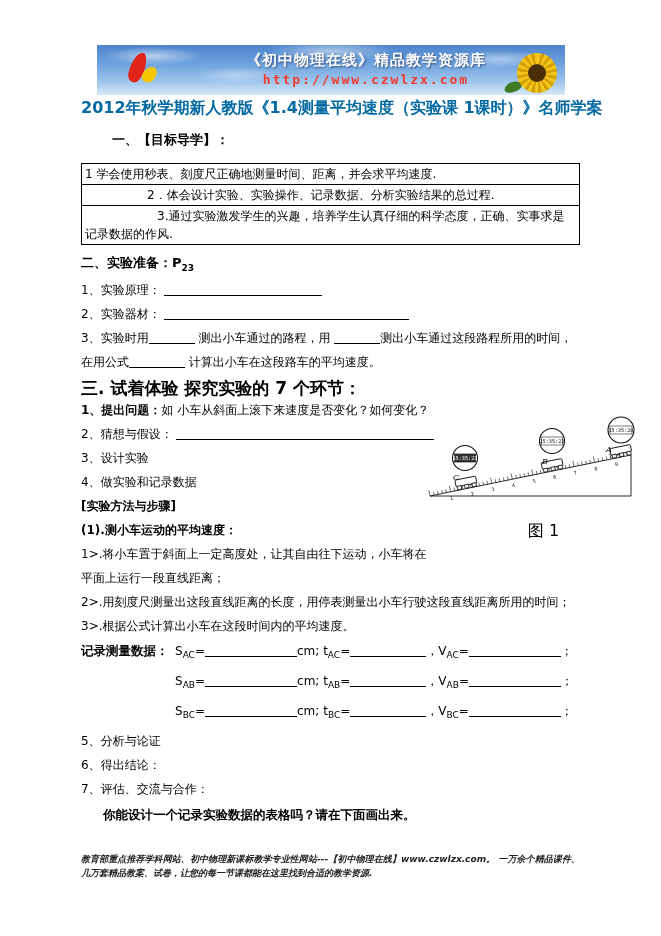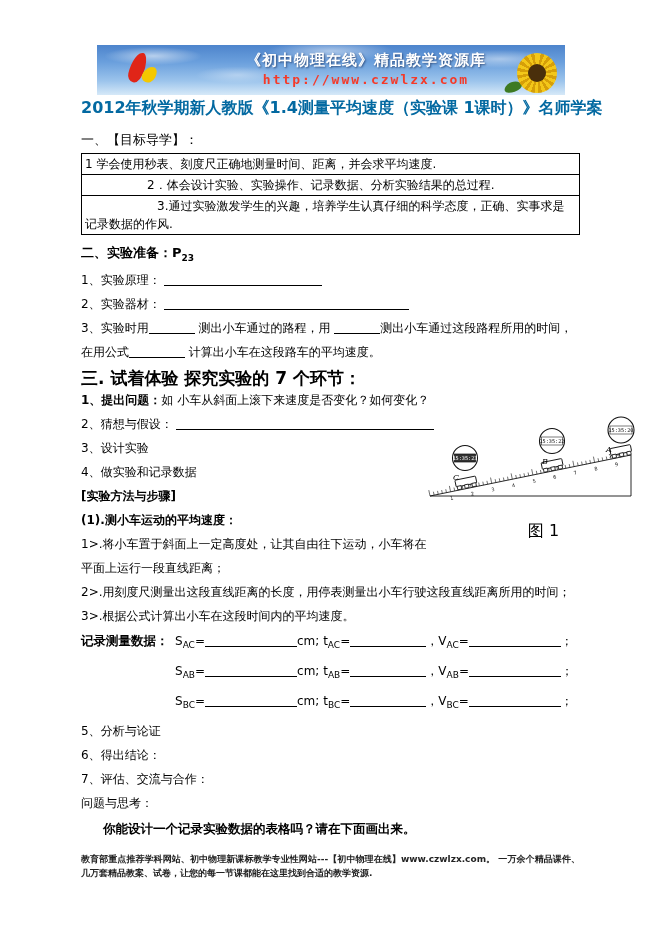--- a/index.html
+++ b/index.html
@@ -40,28 +40,28 @@
   .sunflower{position:absolute;right:8px;top:8px;width:40px;height:40px;}
   .petals{position:absolute;inset:0;border-radius:50%;
     background:repeating-conic-gradient(#f3c719 0deg 11deg,#d69f08 11deg 22deg);}
   .sf-center{position:absolute;inset:11px;border-radius:50%;background:#4a2f0b;}
   .sf-leaf{position:absolute;left:-13px;bottom:1px;width:18px;height:10px;background:#3d7a22;
     border-radius:50%/60% 60% 40% 40%;transform:rotate(-20deg);}
 
   
   .page-title{margin-top:3px;font-weight:bold;font-size:16px;color:#0369a1;
     white-space:nowrap;line-height:20px;}
-  .h1{font-weight:normal;font-size:13px;margin-top:12px;line-height:20px;}
+  .h1{font-weight:bold;font-size:13px;margin-top:12px;line-height:20px;margin-left:31px;}
   .h2{font-weight:bold;font-size:13px;margin-top:8px;line-height:20px;}
   .h3{font-weight:bold;font-size:17px;margin-top:4px;line-height:20px;}
   .line{line-height:24px;}
   .b{font-weight:bold;}
   sub{font-size:9px;}
 
-  .goals-table{width:499px;border-collapse:collapse;margin-top:3px;}
+  .goals-table{width:499px;border-collapse:collapse;margin-top:13px;}
   .goals-table td{border:1px solid #000;font-size:12px;padding:1px 3px;line-height:18px;}
   .goal-indent-1{text-indent:62px;}
   .goal-indent-2{text-indent:72px;}
 
   .blank{display:inline-block;border-bottom:1px solid #000;height:12px;vertical-align:-2px;}
   .w46{width:46px}.w56{width:56px}.w158{width:158px}.w245{width:245px}.w258{width:258px}
   .w92{width:92px}.w76{width:76px}
 
   
   .m-row{line-height:26px;white-space:nowrap;}
@@ -69,21 +69,21 @@
   .m-label{display:inline-block;width:94px;font-weight:bold;font-size:12.5px;}
 
   
   .figure{position:absolute;left:344px;top:360px;width:237px;text-align:center;}
   .fig-caption{font-size:16px;margin-top:1px;}
 
   .q-bold{font-weight:bold;font-size:12.5px;text-indent:22px;line-height:23px;margin-top:2px;}
 
   .footer{
     position:absolute;left:81px;top:852px;width:499px;
-    font-size:9px;font-weight:bold;line-height:14px;color:#222;text-align:justify;
+    font-size:9px;font-weight:bold;line-height:14px;color:#222;text-align:justify;font-style:italic;
   }
 </style>
 </head>
 <body>
 
 <div class="page">
 
   <div class="banner">
     <div class="clouds"></div>
     <div class="logo">
@@ -153,21 +153,20 @@
   <div class="m-row">
     <span class="m-spacer"></span><span>S</span><sub>AB</sub><span>=</span><span class="blank w92"></span><span>cm; </span><span>t</span><sub>AB</sub><span>=</span><span class="blank w76"></span><span>，V</span><sub>AB</sub><span>=</span><span class="blank w92"></span><span>；</span>
   </div>
   <div class="m-row">
     <span class="m-spacer"></span><span>S</span><sub>BC</sub><span>=</span><span class="blank w92"></span><span>cm; </span><span>t</span><sub>BC</sub><span>=</span><span class="blank w76"></span><span>，V</span><sub>BC</sub><span>=</span><span class="blank w92"></span><span>；</span>
   </div>
 
   <div class="line">5、分析与论证</div>
   <div class="line">6、得出结论：</div>
   <div class="line">7、评估、交流与合作：</div>
-  <div class="line">问题与思考：</div>
   <div class="q-bold">你能设计一个记录实验数据的表格吗？请在下面画出来。</div>
 
   <div class="figure">
     <svg width="237" height="112" viewBox="0 0 237 112">
 
       <polygon points="5,91 206,91 206,50" fill="#ffffff" stroke="#111" stroke-width="0.9"></polygon>
 
       <g transform="translate(5,91) rotate(-11.5)">
         <g id="ruler-ticks">
             <line x1="0" y1="0" x2="0" y2="-6" stroke="#222" stroke-width="0.6"></line>

